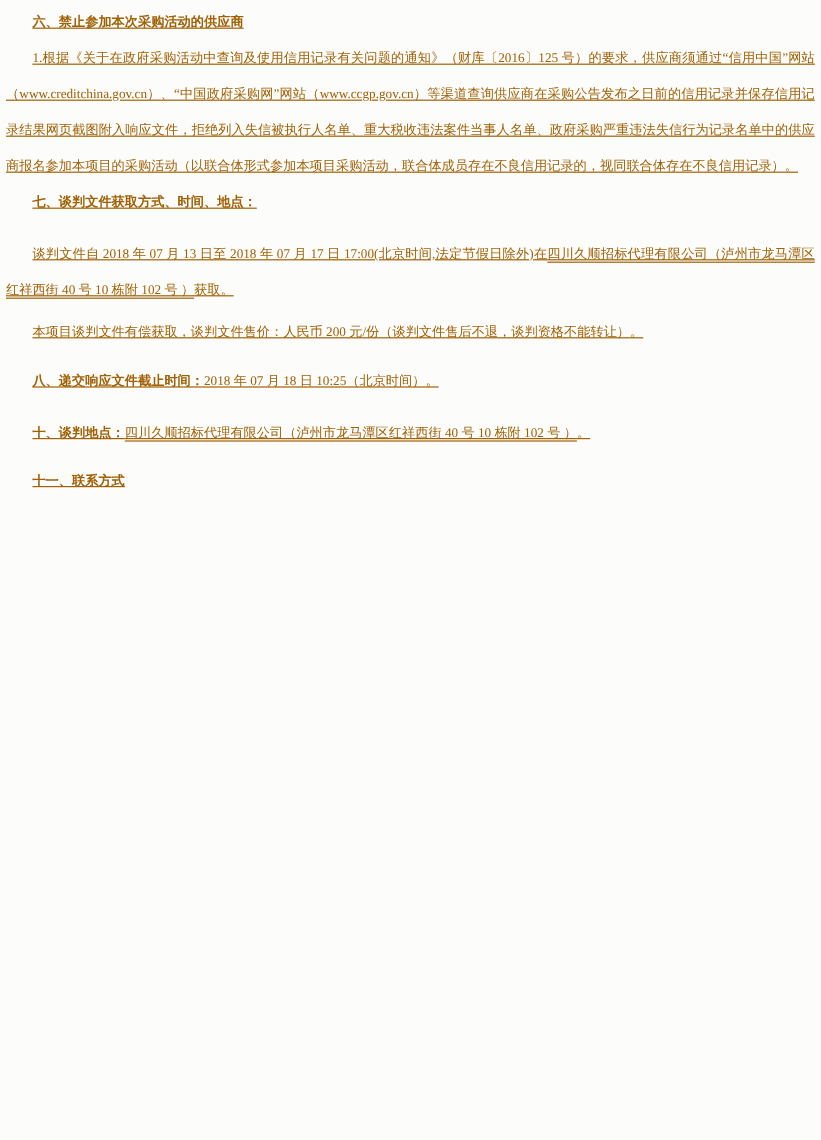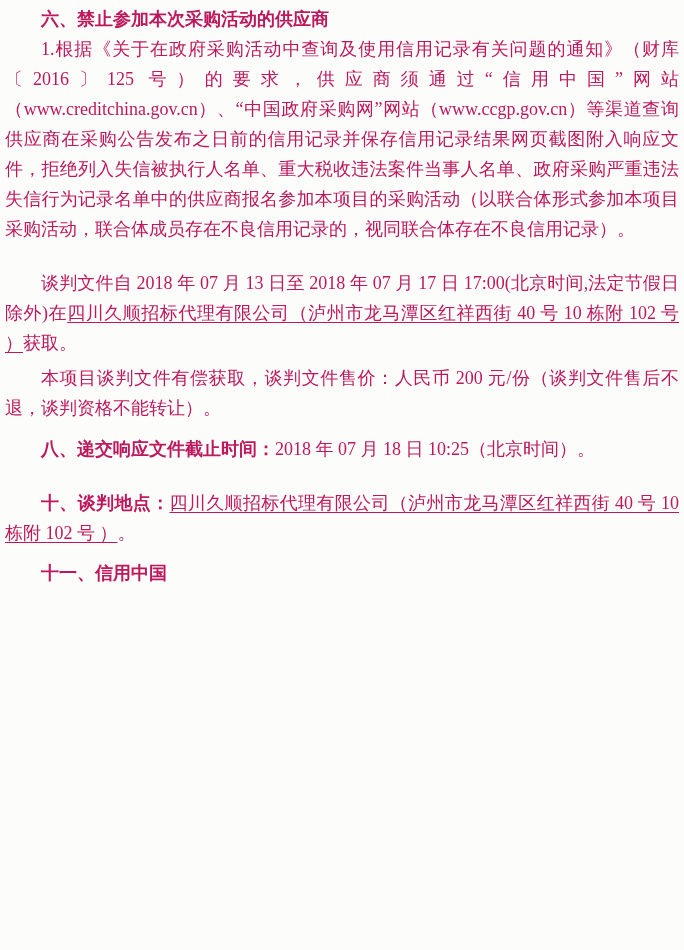--- a/index.html
+++ b/index.html
@@ -7,65 +7,67 @@
     padding: 0;
     background: #fcfcfa;
   }
   .page {
     position: relative;
     width: 684px;
     height: 950px;
     box-sizing: border-box;
     padding: 4px 5px 0 5px;
     background: #fcfcfa;
-    color: #be185d;
+    color: #a16207;
     font-family: "Liberation Serif", "DejaVu Serif", serif;
-    font-size: 18px;
+    font-size: 11px;
     line-height: 30px;
     text-align: justify;
     overflow: hidden;
+    text-decoration: underline;
   }
   p {
     margin: 0;
     text-indent: 2em;
   }
   .h {
     font-weight: bold;
   }
   b {
     font-weight: bold;
   }
   u {
     text-decoration: underline;
     text-underline-offset: 3px;
   }
-  .mt13 { margin-top: 24px; }
+  .mt13 { margin-top: 13px; }
   .mt11 { margin-top: 11px; }
   .mt10 { margin-top: 10px; }
   .mt9  { margin-top: 9px;  }
   .mt5  { margin-top: 5px;  }
   .mt3  { margin-top: 3px;  }
 </style>
 </head>
 <body>
 
 <div class="page">
 
   <p class="h">六、禁止参加本次采购活动的供应商</p>
 
   <p>1.根据《关于在政府采购活动中查询及使用信用记录有关问题的通知》（财库〔2016〕125 号）的要求，供应商须通过“信用中国”网站（www.creditchina.gov.cn）、“中国政府采购网”网站（www.ccgp.gov.cn）等渠道查询供应商在采购公告发布之日前的信用记录并保存信用记录结果网页截图附入响应文件，拒绝列入失信被执行人名单、重大税收违法案件当事人名单、政府采购严重违法失信行为记录名单中的供应商报名参加本项目的采购活动（以联合体形式参加本项目采购活动，联合体成员存在不良信用记录的，视同联合体存在不良信用记录）。</p>
 
 
 
+  <p class="h">七、谈判文件获取方式、时间、地点：</p>
 
   <p class="mt13"><span>谈判文件自 2018 年 07 月 13 日至 2018 年 07 月 17 日 17:00(北京时间,法定节假日除外)在</span><u>四川久顺招标代理有限公司（泸州市龙马潭区红祥西街 40 号 10 栋附 102 号 ）</u><span>获取。</span></p>
 
   <p class="mt5">本项目谈判文件有偿获取，谈判文件售价：人民币 200 元/份（谈判文件售后不退，谈判资格不能转让）。</p>
 
 
   <p class="mt11"><b>八、递交响应文件截止时间：</b><span>2018 年 07 月 18 日 10:25（北京时间）。</span></p>
 
 
   <p class="mt13"><b>十、谈判地点：</b><u>四川久顺招标代理有限公司（泸州市龙马潭区红祥西街 40 号 10 栋附 102 号 ）</u><span>。</span></p>
 
-  <p class="h mt10">十一、信用中国</p>
+  <p class="h mt10">十一、联系方式</p>
 
 </div>
 
 </body></html>

